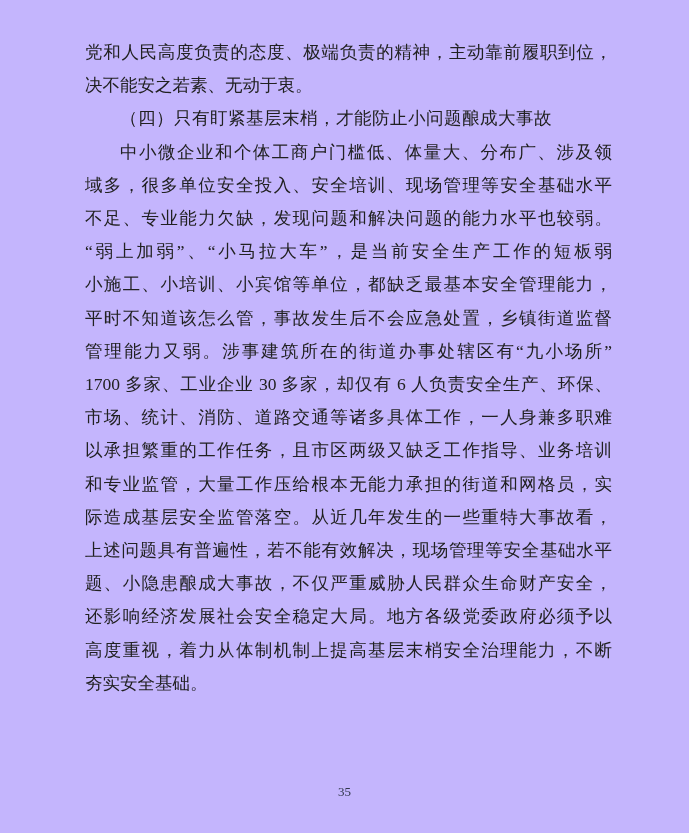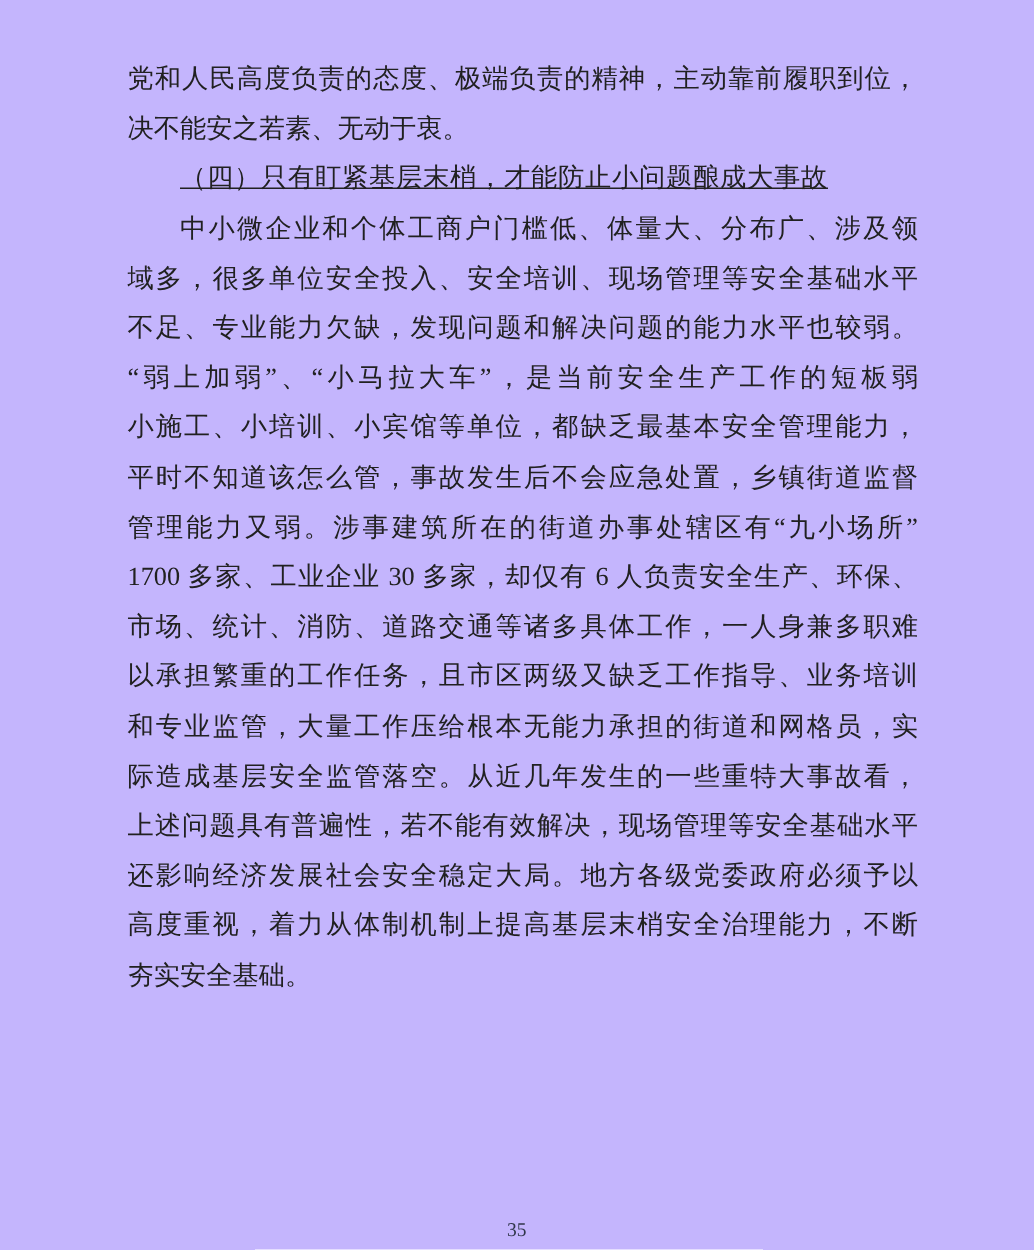--- a/index.html
+++ b/index.html
@@ -32,32 +32,30 @@
   }
   .line.end {
     text-align-last: left;
     -moz-text-align-last: left;
   }
   .line.indent {
     text-indent: 2em;
   }
   .line.heading {
     letter-spacing: 0.5px;
-    text-decoration: underline;
   }
   .page-number {
     position: absolute;
     left: 0;
     right: 0;
     top: 784px;
     text-align: center;
     font-size: 13px;
     color: #30364a;
     font-family: "Liberation Serif", "DejaVu Serif", serif;
-    margin-top: 28px;
   }
 </style>
 </head>
 <body>
 
 <div class="page">
   <div class="text-block">
     <div class="line">党和人民高度负责的态度、极端负责的精神，主动靠前履职到位，</div>
     <div class="line end">决不能安之若素、无动于衷。</div>
     <div class="line end indent heading">（四）只有盯紧基层末梢，才能防止小问题酿成大事故</div>
@@ -67,18 +65,19 @@
     <div class="line">“弱上加弱”、“小马拉大车”，是当前安全生产工作的短板弱</div>
     <div class="line">小施工、小培训、小宾馆等单位，都缺乏最基本安全管理能力，</div>
     <div class="line">平时不知道该怎么管，事故发生后不会应急处置，乡镇街道监督</div>
     <div class="line">管理能力又弱。涉事建筑所在的街道办事处辖区有“九小场所”</div>
     <div class="line">1700 多家、工业企业 30 多家，却仅有 6 人负责安全生产、环保、</div>
     <div class="line">市场、统计、消防、道路交通等诸多具体工作，一人身兼多职难</div>
     <div class="line">以承担繁重的工作任务，且市区两级又缺乏工作指导、业务培训</div>
     <div class="line">和专业监管，大量工作压给根本无能力承担的街道和网格员，实</div>
     <div class="line">际造成基层安全监管落空。从近几年发生的一些重特大事故看，</div>
     <div class="line">上述问题具有普遍性，若不能有效解决，现场管理等安全基础水平</div>
+    <div class="line">题、小隐患酿成大事故，不仅严重威胁人民群众生命财产安全，</div>
     <div class="line">还影响经济发展社会安全稳定大局。地方各级党委政府必须予以</div>
     <div class="line">高度重视，着力从体制机制上提高基层末梢安全治理能力，不断</div>
     <div class="line end">夯实安全基础。</div>
   </div>
   <div class="page-number">35</div>
 </div>
 
 </body></html>

